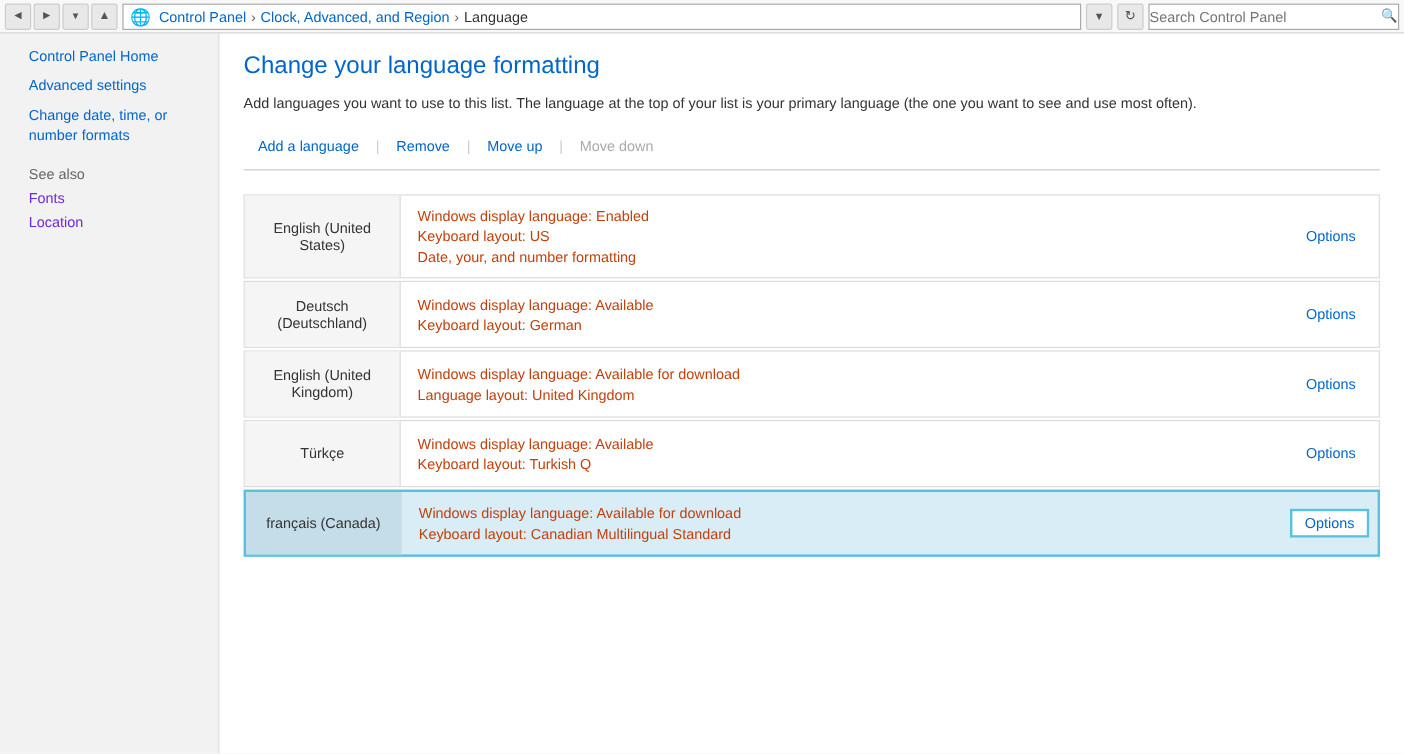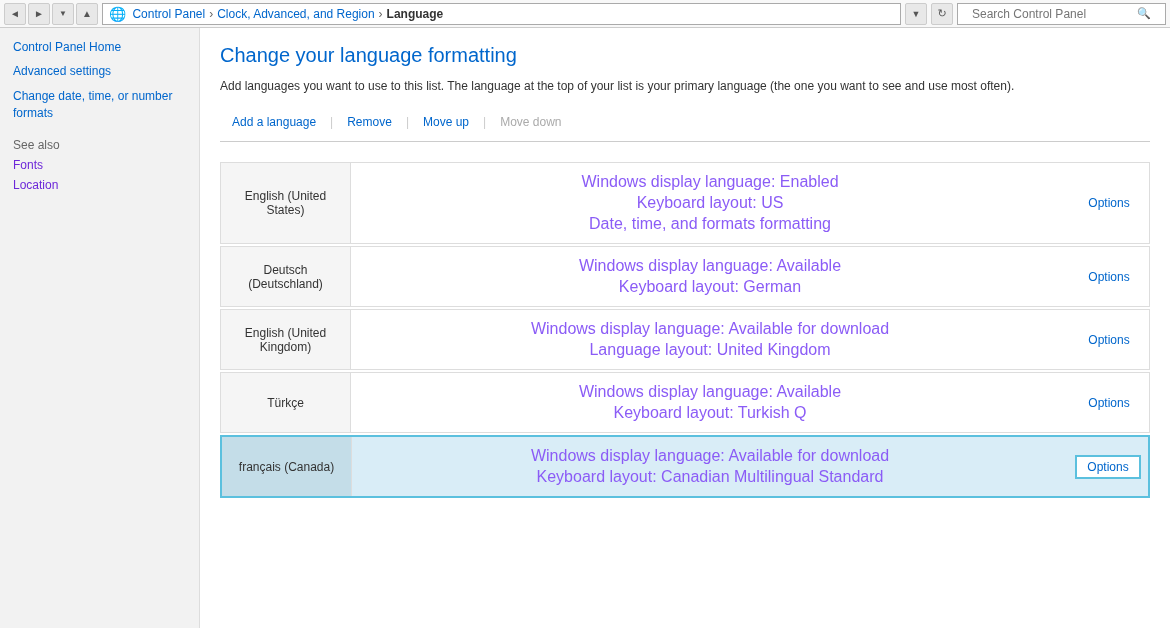--- a/index.html
+++ b/index.html
@@ -16,46 +16,46 @@
       border-radius: 2px; cursor: pointer; display: flex; align-items: center;
       justify-content: center; font-size: 10px; color: #555;
     }
     .address-path {
       flex: 1; height: 22px; border: 1px solid #aaa; background: white;
       padding: 0 6px; display: flex; align-items: center; font-size: 12px;
       color: #333;
     }
     .address-path .crumb { color: #0066cc; cursor: pointer; }
     .address-path .sep { margin: 0 4px; color: #666; }
-    .address-path .current { color: #333; font-weight: bold; }
+    .address-path .current { color: #333; }
     .dropdown-arrow {
       width: 22px; height: 22px; border: 1px solid #ccc; background: #e8e8e8;
       border-radius: 2px; cursor: pointer; display: flex; align-items: center;
       justify-content: center; font-size: 9px; color: #555;
     }
     .refresh-btn {
       width: 22px; height: 22px; border: 1px solid #ccc; background: #e8e8e8;
       border-radius: 2px; cursor: pointer; display: flex; align-items: center;
       justify-content: center; font-size: 11px; color: #555;
     }
     .search-box {
       width: 209px; height: 22px; border: 1px solid #aaa; background: white;
-      padding: 0 14px; display: flex; align-items: center; justify-content: space-between;
+      padding: 0 0; display: flex; align-items: center; justify-content: space-between;
     }
     .search-box input {
       border: none; outline: none; font-size: 12px; color: #999; width: 160px; background: transparent;
     }
     .search-icon { color: #666; font-size: 11px; }
 
     
     .main-layout { display: flex; height: calc(628px - 28px); }
 
     
     .sidebar {
-      width: 200px; background: #f2f2f2; padding: 12px 13px;
+      width: 183px; background: #f2f2f2; padding: 12px 24px;
       border-right: 1px solid #ddd; flex-shrink: 0;
     }
     .sidebar-link { color: #0066cc; font-size: 12px; cursor: pointer; margin-bottom: 10px; display: block; }
     .sidebar-section-label { font-size: 12px; color: #666; margin: 16px 0 6px; }
     .sidebar-sublink { color: #6d28d9; font-size: 12px; cursor: pointer; margin-bottom: 6px; display: block; }
 
     
     .content { flex: 1; background: white; padding: 16px 20px; overflow-y: auto; }
     .page-title { color: #0066cc; font-size: 20px; font-weight: 300; margin-bottom: 10px; }
     .page-description { font-size: 12px; color: #333; margin-bottom: 16px; line-height: 1.5; }
@@ -87,21 +87,21 @@
       justify-content: center; text-align: center; padding: 10px 8px;
       font-size: 12px; color: #333;
     }
     .lang-item.selected .lang-name-cell {
       background: #c4dde8;
     }
     .lang-details {
       flex: 1; padding: 10px 14px; display: flex; flex-direction: column;
       justify-content: center; gap: 3px;
     }
-    .lang-detail-line { font-size: 16px; color: #8b5cf6; text-align: center; }
+    .lang-detail-line { font-size: 12px; color: #c2410c; }
     .lang-options {
       width: 80px; flex-shrink: 0; display: flex; align-items: center;
       justify-content: center;
     }
     .options-btn {
       color: #0066cc; font-size: 12px; cursor: pointer; background: none;
       border: none; text-decoration: none;
     }
     .options-btn-box {
       color: #0066cc; font-size: 12px; cursor: pointer; background: white;
@@ -160,21 +160,21 @@
       <span class="toolbar-divider">|</span>
       <button class="toolbar-btn disabled">Move down</button>
     </div>
 
     <div class="lang-list">
     <div class="lang-item">
           <div class="lang-name-cell">English (United States)</div>
           <div class="lang-details">
             <div class="lang-detail-line">Windows display language: Enabled</div>
             <div class="lang-detail-line">Keyboard layout: US</div>
-            <div class="lang-detail-line">Date, time, and formats formatting</div>
+            <div class="lang-detail-line">Date, your, and number formatting</div>
           </div>
           <div class="lang-options">
             <button class="options-btn">Options</button>
           </div>
         </div>
         <div class="lang-item">
           <div class="lang-name-cell">Deutsch (Deutschland)</div>
           <div class="lang-details">
             <div class="lang-detail-line">Windows display language: Available</div>
             <div class="lang-detail-line">Keyboard layout: German</div>

